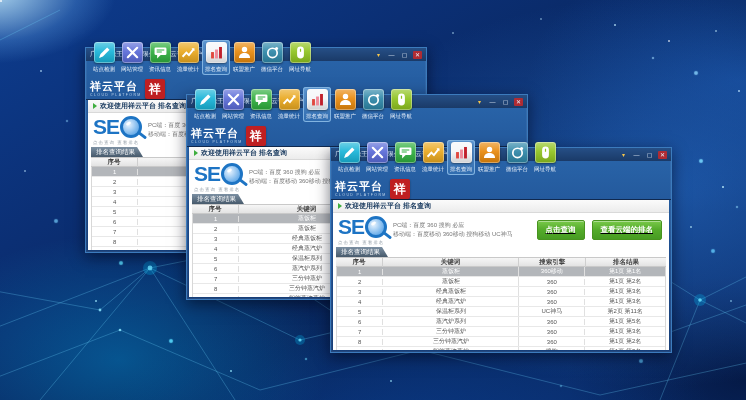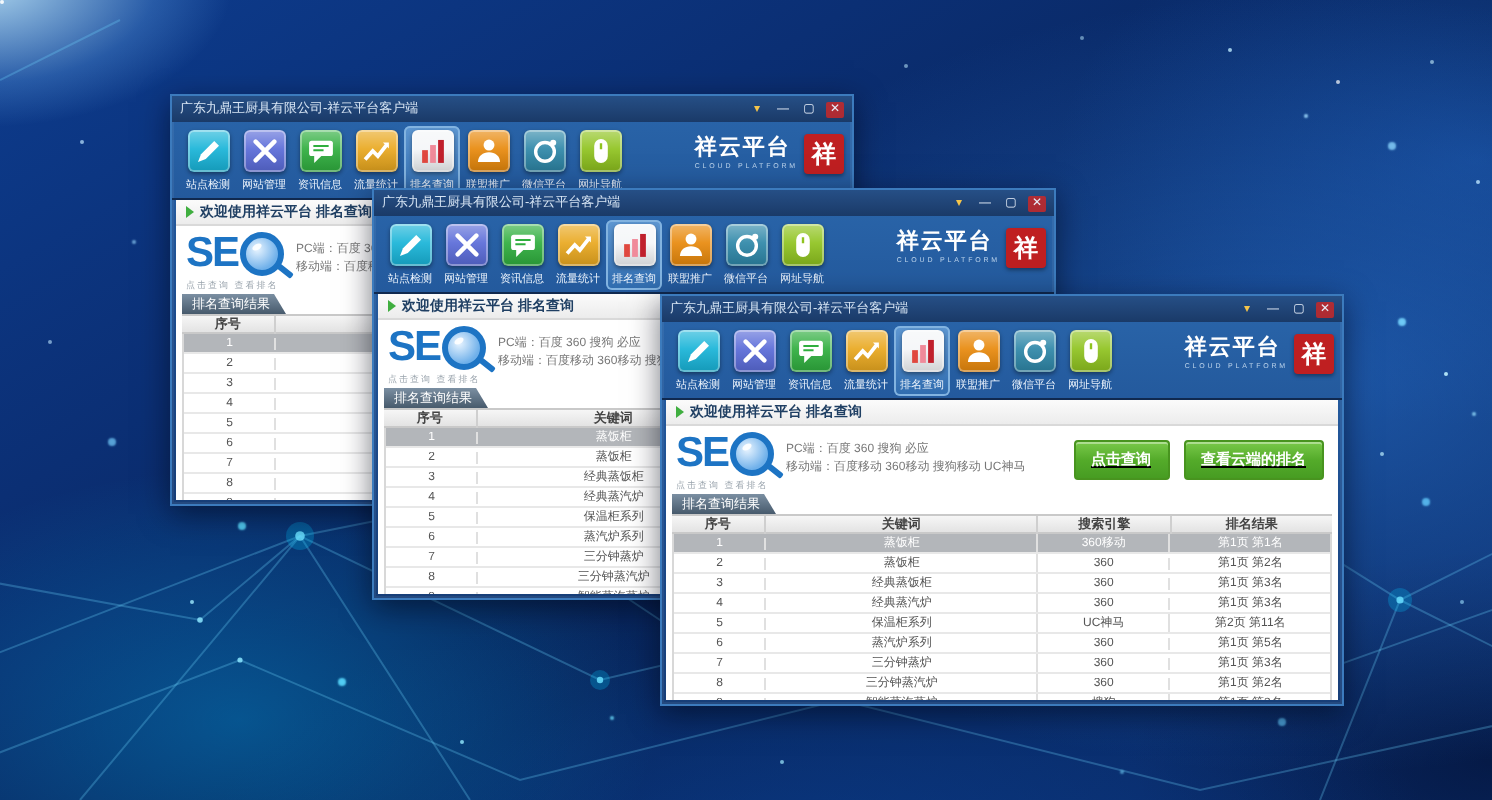--- a/index.html
+++ b/index.html
@@ -42,23 +42,23 @@
     box-shadow:0 4px 14px rgba(0,5,20,.55), inset 0 0 0 1px rgba(255,255,255,.06);
     background:linear-gradient(180deg,#2a66ab 0%,#1c4b8c 55%,#173e78 100%);}
   .titlebar{height:13px;display:flex;align-items:center;justify-content:space-between;
     background:linear-gradient(180deg,#264f86 0%,#1a3a68 100%);padding:0 4px;}
   .title{color:#d8e6f5;font-size:6.5px;white-space:nowrap;overflow:hidden;}
   .controls{display:flex;gap:4px;align-items:center;}
   .ctrl{color:#e8f0fa;font-size:6px;line-height:8px;width:9px;text-align:center;cursor:pointer;}
   .ctrl.skin{color:#f5c54a;}
   .ctrl.close{background:rgba(200,40,40,.85);border-radius:1px;}
   
-  .toolbar{height:39px;display:flex;align-items:flex-start;justify-content:space-between;
+  .toolbar{height:39px;display:flex;align-items:flex-start;justify-content:flex-end;
     padding:2px 4px 0 4px;box-sizing:border-box;
-    border-bottom:1px solid #10294f;}
+    border-bottom:1px solid #10294f;flex-direction:column;}
   .tools{display:flex;}
   .tool-item{width:28px;display:flex;flex-direction:column;align-items:center;padding:2px 0 1px;border-radius:3px;}
   .tool-item.active{background:linear-gradient(180deg,#5e97d2,#2f6bae);box-shadow:inset 0 0 0 1px #82b3e0;}
   .tile{width:21px;height:21px;border-radius:3px;position:relative;overflow:hidden;
     background:linear-gradient(180deg,rgba(255,255,255,.38),rgba(255,255,255,.08) 45%,rgba(0,0,0,.15)),var(--c,#888);
     box-shadow:0 1px 2px rgba(0,0,0,.4), inset 0 0 0 1px rgba(255,255,255,.35);}
   .tile svg{position:absolute;inset:2px;width:17px;height:17px;}
   .tool-label{color:#eaf2fb;font-size:6px;margin-top:2px;white-space:nowrap;transform:scale(.92);}
   .brand{display:flex;align-items:center;gap:3px;margin-top:4px;}
   .brand-name{color:#fff;font-size:11px;font-weight:bold;letter-spacing:1px;line-height:11px;}

